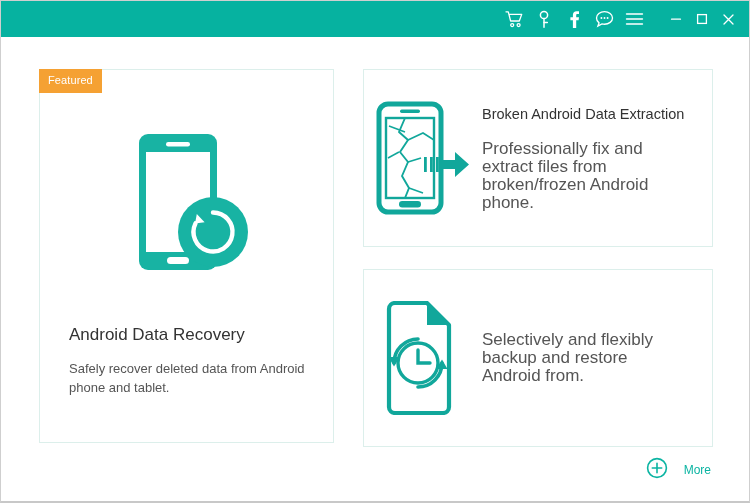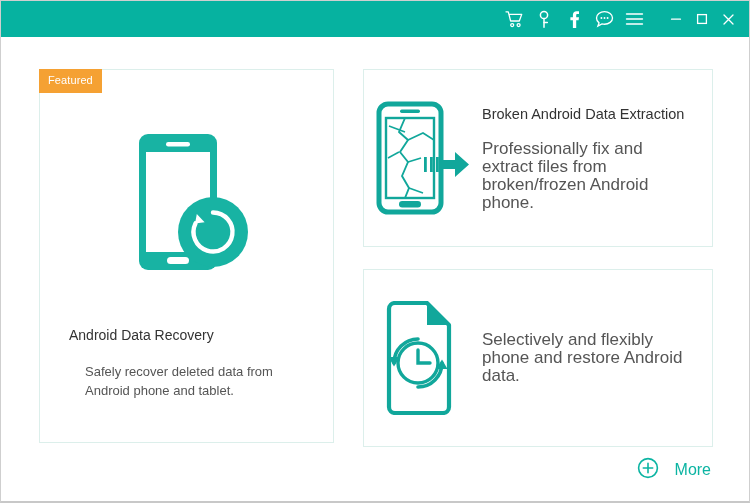--- a/index.html
+++ b/index.html
@@ -104,31 +104,31 @@
     display: flex;
     justify-content: center;
   }
   #recovery-text {
     position: absolute;
     left: 29px;
     top: 254px;
     width: 245px;
   }
   .card-title-big {
-    font-size: 14px;
+    font-size: 17px;
     color: #333333;
     line-height: 22px;
     margin: 0 0 13px 0;
     font-weight: normal;
   }
   .card-desc-big {
     font-size: 13px;
     color: #555555;
     line-height: 19px;
-    margin: 16px;
+    margin: 0;
   }
 
   
   #card-broken {
     left: 362px;
     top: 32px;
     width: 350px;
     height: 178px;
   }
   #card-backup {
@@ -176,21 +176,21 @@
   #more-button {
     position: absolute;
     right: 40px;
     top: 420px;
     display: flex;
     align-items: center;
     cursor: pointer;
     color: #06b2a0;
   }
   #more-label {
-    font-size: 16px;
+    font-size: 12px;
     margin-left: 16px;
     color: #0bb4a2;
   }
 </style>
 </head>
 <body>
 
 <div id="app-window">
 
   <div id="title-bar">
@@ -324,21 +324,21 @@
             <circle cx="37" cy="62" r="20" fill="none" stroke="#11a79b" stroke-width="3.4"></circle>
             <path d="M37 49 V62 H49" fill="none" stroke="#11a79b" stroke-width="3.4" stroke-linecap="round"></path>
 
             <path d="M13 62 a24 24 0 0 1 24 -24" fill="none" stroke="#11a79b" stroke-width="3.6" stroke-linecap="round"></path>
             <path d="M61 62 a24 24 0 0 1 -24 24" fill="none" stroke="#11a79b" stroke-width="3.6" stroke-linecap="round"></path>
             <path d="M7.5 56 L13 65.5 L19 56 Z" fill="#11a79b"></path>
             <path d="M66.5 68 L61 58.5 L55 68 Z" fill="#11a79b"></path>
           </svg>
         </div>
         <div class="right-text">
-          <p class="card-desc-sm">Selectively and flexibly phone and restore Android data.</p>
+          <p class="card-desc-sm">Selectively and flexibly backup and restore Android from.</p>
         </div>
       </div>
     </div>
 
     <div id="more-button">
       <span>
         <svg width="22" height="22" viewBox="0 0 22 22" fill="none" stroke="#0bb4a2" stroke-width="1.6" stroke-linecap="round">
           <circle cx="11" cy="11" r="9.4"></circle>
           <path d="M11 6.3v9.4M6.3 11h9.4"></path>
         </svg>

